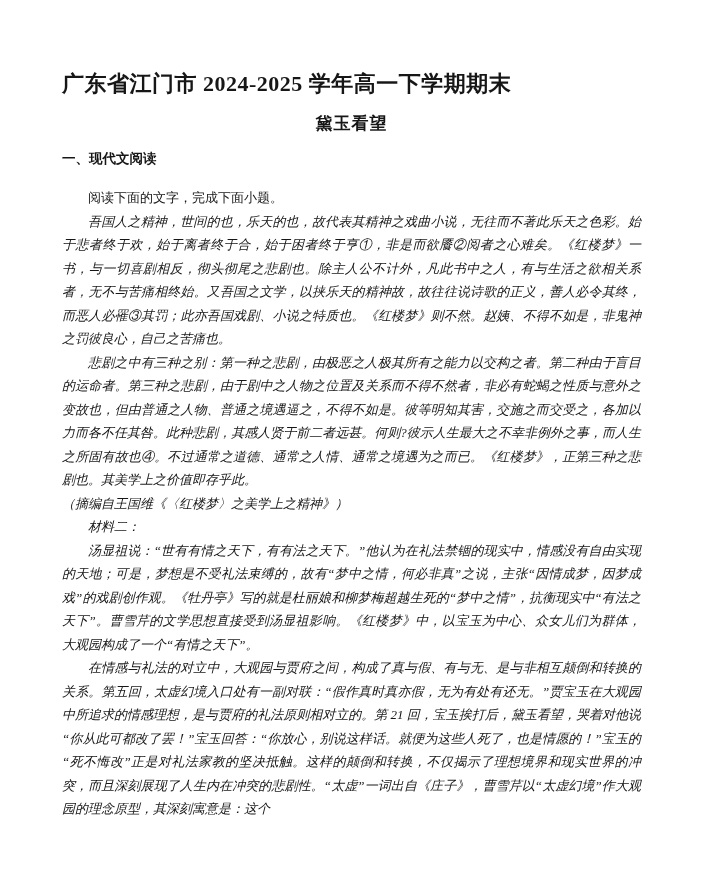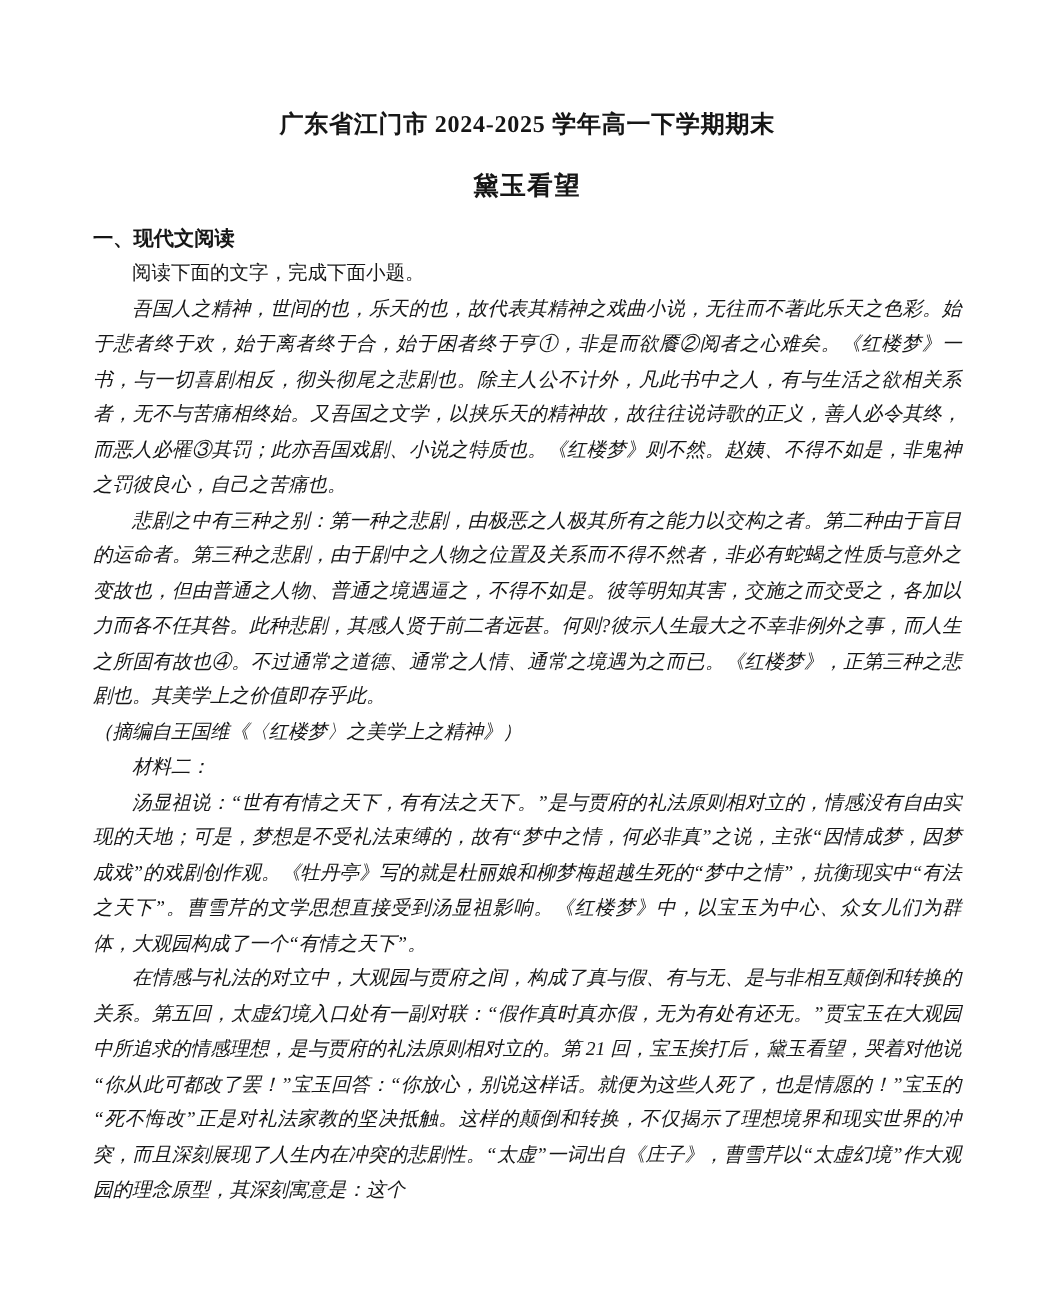--- a/index.html
+++ b/index.html
@@ -13,36 +13,35 @@
     height: 877px;
     background: #ffffff;
     box-sizing: border-box;
     padding: 72px 60px 0 62px;
     overflow: hidden;
     color: #161616;
     font-family: "Liberation Serif", "DejaVu Serif", serif;
   }
   .doc-title {
     margin: 0;
-    font-size: 16px;
+    font-size: 22px;
     line-height: 24px;
     font-weight: bold;
-    text-align: center;
     letter-spacing: 0.5px;
   }
   .doc-subtitle {
     margin: 16px 0 0 0;
     font-size: 17px;
     line-height: 24px;
     font-weight: bold;
     text-align: center;
     letter-spacing: 1px;
   }
   .section-heading {
-    margin: 11px 0 0 0;
+    margin: 11px 0 16px 0;
     font-size: 13.5px;
     line-height: 23px;
     font-weight: bold;
   }
   .body-text {
     font-size: 13px;
     line-height: 23.5px;
   }
   .body-text p {
     margin: 0;
@@ -78,19 +77,19 @@
 
 
     <p class="material-para">吾国人之精神，世间的也，乐天的也，故代表其精神之戏曲小说，无往而不著此乐天之色彩。始于悲者终于欢，始于离者终于合，始于困者终于亨①，非是而欲餍②阅者之心难矣。《红楼梦》一书，与一切喜剧相反，彻头彻尾之悲剧也。除主人公不计外，凡此书中之人，有与生活之欲相关系者，无不与苦痛相终始。又吾国之文学，以挟乐天的精神故，故往往说诗歌的正义，善人必令其终，而恶人必罹③其罚；此亦吾国戏剧、小说之特质也。《红楼梦》则不然。赵姨、不得不如是，非鬼神之罚彼良心，自己之苦痛也。</p>
 
     <p class="material-para">悲剧之中有三种之别：第一种之悲剧，由极恶之人极其所有之能力以交构之者。第二种由于盲目的运命者。第三种之悲剧，由于剧中之人物之位置及关系而不得不然者，非必有蛇蝎之性质与意外之变故也，但由普通之人物、普通之境遇逼之，不得不如是。彼等明知其害，交施之而交受之，各加以力而各不任其咎。此种悲剧，其感人贤于前二者远甚。何则?彼示人生最大之不幸非例外之事，而人生之所固有故也④。不过通常之道德、通常之人情、通常之境遇为之而已。《红楼梦》，正第三种之悲剧也。其美学上之价值即存乎此。</p>
 
     <p class="attribution">（摘编自王国维《〈红楼梦〉之美学上之精神》）</p>
 
     <p class="material-label">材料二：</p>
 
-    <p class="material-para">汤显祖说：“世有有情之天下，有有法之天下。”是与贾府的礼法原则相对立的，情感没有自由实现的天地；可是，梦想是不受礼法束缚的，故有“梦中之情，何必非真”之说，主张“因情成梦，因梦成戏”的戏剧创作观。《牡丹亭》写的就是杜丽娘和柳梦梅超越生死的“梦中之情”，抗衡现实中“有法之天下”。曹雪芹的文学思想直接受到汤显祖影响。《红楼梦》中，以宝玉为中心、众女儿们为群体，大观园构成了一个“有情之天下”。</p>
+    <p class="material-para">汤显祖说：“世有有情之天下，有有法之天下。”他认为在礼法禁锢的现实中，情感没有自由实现的天地；可是，梦想是不受礼法束缚的，故有“梦中之情，何必非真”之说，主张“因情成梦，因梦成戏”的戏剧创作观。《牡丹亭》写的就是杜丽娘和柳梦梅超越生死的“梦中之情”，抗衡现实中“有法之天下”。曹雪芹的文学思想直接受到汤显祖影响。《红楼梦》中，以宝玉为中心、众女儿们为群体，大观园构成了一个“有情之天下”。</p>
 
     <p class="material-para">在情感与礼法的对立中，大观园与贾府之间，构成了真与假、有与无、是与非相互颠倒和转换的关系。第五回，太虚幻境入口处有一副对联：“假作真时真亦假，无为有处有还无。”贾宝玉在大观园中所追求的情感理想，是与贾府的礼法原则相对立的。第 21 回，宝玉挨打后，黛玉看望，哭着对他说“你从此可都改了罢！”宝玉回答：“你放心，别说这样话。就便为这些人死了，也是情愿的！”宝玉的“死不悔改”正是对礼法家教的坚决抵触。这样的颠倒和转换，不仅揭示了理想境界和现实世界的冲突，而且深刻展现了人生内在冲突的悲剧性。“太虚”一词出自《庄子》，曹雪芹以“太虚幻境”作大观园的理念原型，其深刻寓意是：这个</p>
 
   </div>
 
 </div>
 
 </body></html>

